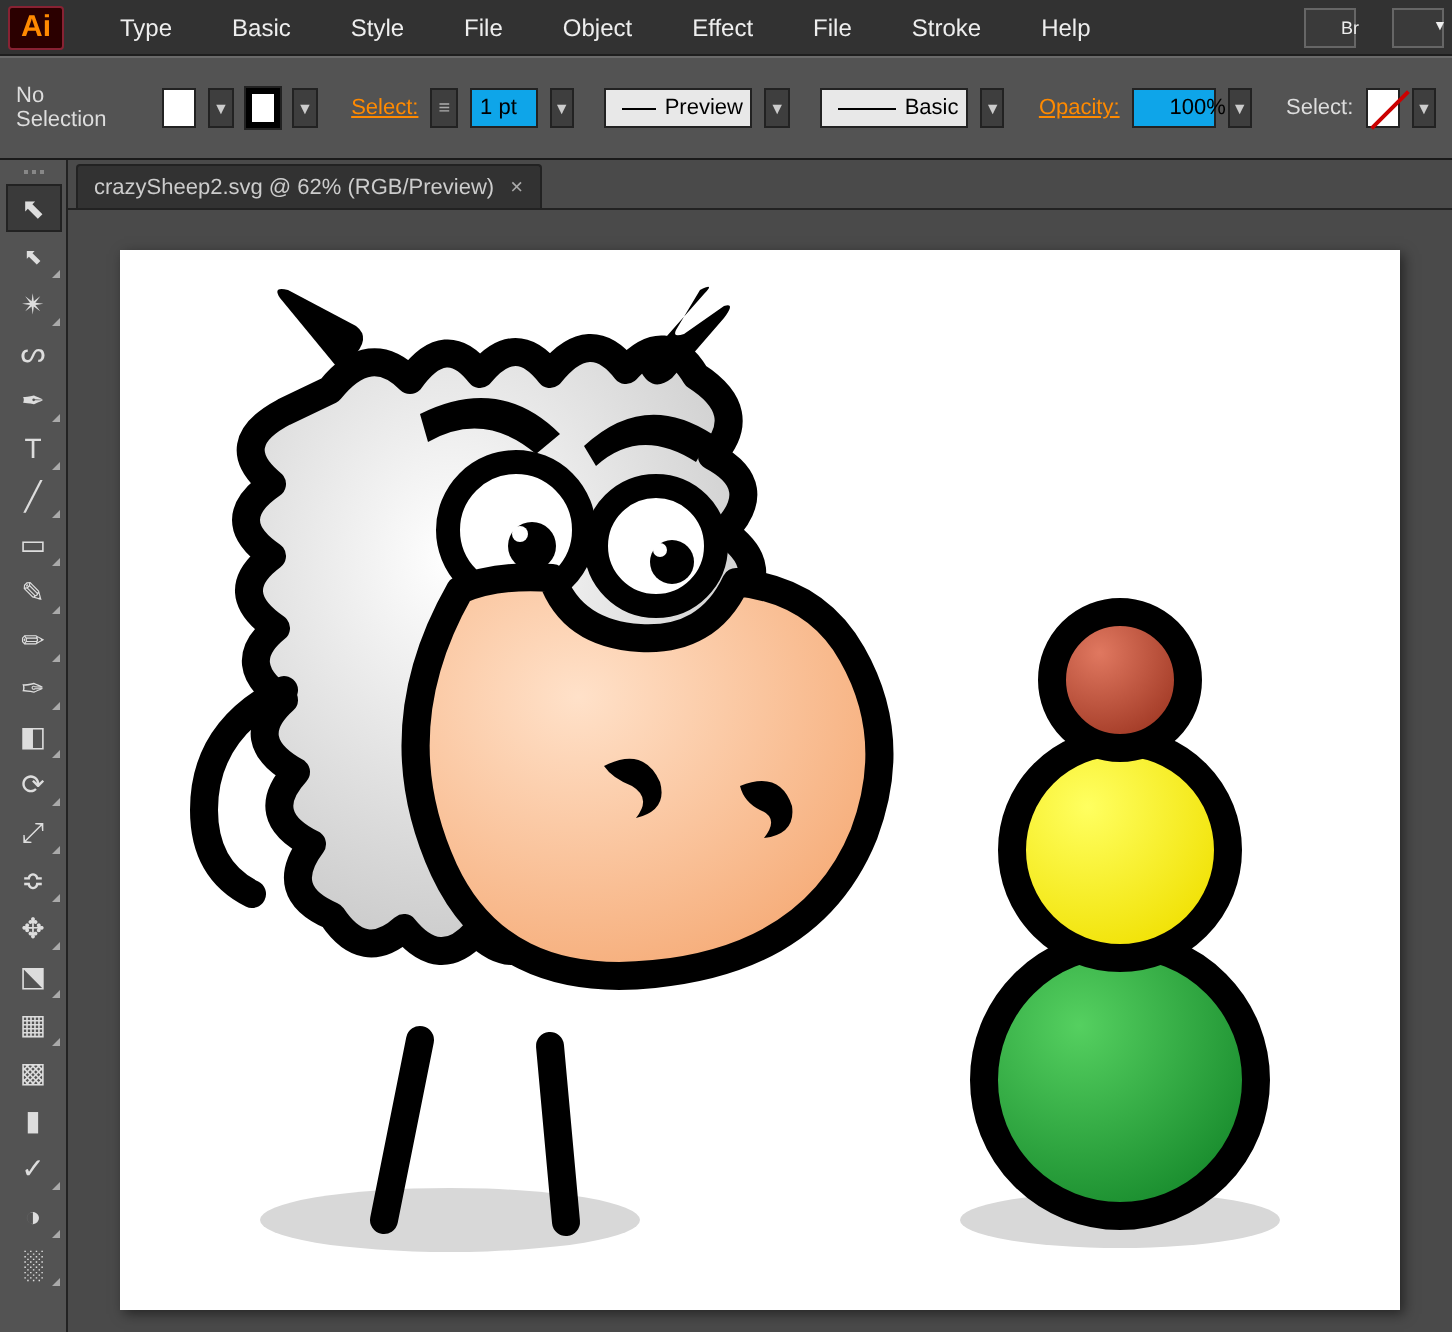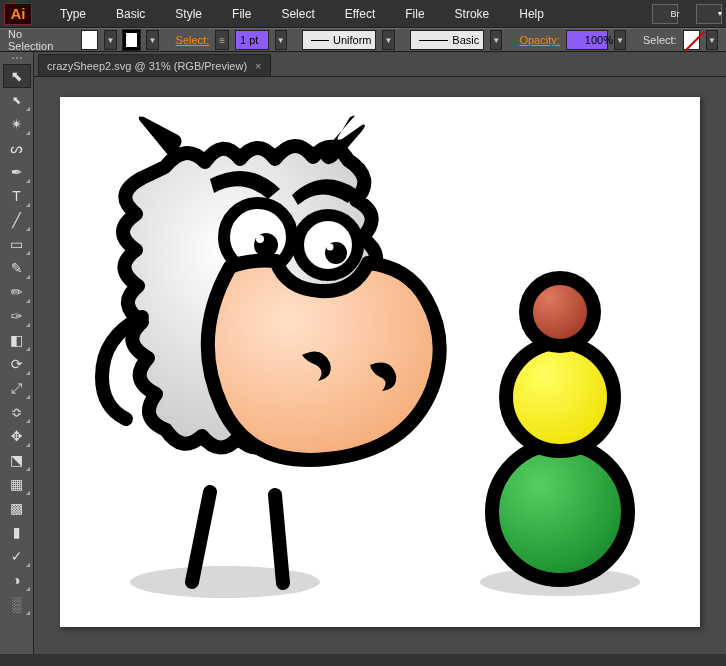--- a/index.html
+++ b/index.html
@@ -6,28 +6,28 @@
   html, body { width: 726px; height: 666px; background: #323232; font-family: "Segoe UI", Tahoma, sans-serif; font-size: 12px; color: #eee; overflow: hidden; }
 
   
   .menubar { height: 28px; background: #323232; display: flex; align-items: center; padding: 0 4px; gap: 14px; border-bottom: 1px solid #1e1e1e; }
   .ai-logo { width: 28px; height: 22px; background: #2b0000; border: 1px solid #823; display: flex; align-items: center; justify-content: center; color: #ff8a00; font-weight: bold; font-size: 15px; border-radius: 2px; margin-right: 6px; }
   .menu-item { padding: 4px 8px; cursor: default; }
   .menuspacer { flex: 1; }
   .hdr-btn { width: 26px; height: 20px; border: 1px solid #666; background: #3a3a3a; display: flex; align-items: center; justify-content: center; font-size: 9px; margin-left: 4px; padding-left: 20px; }
 
   
-  .controlbar { height: 24px; background: #535353; display: flex; align-items: center; padding: 0 8px; gap: 6px; border-top: 1px solid #6a6a6a; border-bottom: 1px solid #1a1a1a; }
+  .controlbar { height: 52px; background: #535353; display: flex; align-items: center; padding: 0 8px; gap: 6px; border-top: 1px solid #6a6a6a; border-bottom: 1px solid #1a1a1a; }
   .cb-text { font-size: 11px; color: #ddd; }
   .swatch { width: 20px; height: 20px; border: 1px solid #222; background: #fff; }
   .swatch-stroke { position: relative; width: 20px; height: 20px; border: 3px solid #000; background: #fff; box-shadow: 0 0 0 1px #222; }
   .cb-drop { width: 14px; height: 20px; background: #3e3e3e; border: 1px solid #222; display: flex; align-items: center; justify-content: center; font-size: 8px; color: #ccc; }
   .orange-label { color: #ff8a00; text-decoration: underline; font-size: 11px; }
   .chain-icon { width: 16px; height: 20px; border: 1px solid #222; display:flex;align-items:center;justify-content:center;font-size:10px;color:#aaa;background:#3e3e3e; }
-  .input-box { height: 20px; background: #8b5cf6; color: #000; border: 1px solid #222; padding: 0 4px; display: flex; align-items: center; font-size: 11px; }
+  .input-box { height: 20px; background: #0ea5e9; color: #000; border: 1px solid #222; padding: 0 4px; display: flex; align-items: center; font-size: 11px; }
   .wide-box { width: 86px; justify-content: center; background: #e8e8e8; }
   .wide-box .line { flex:1; height:1px; background:#000; margin:0 4px; }
   .style-sw { width: 20px; height: 20px; background: #fff; border: 1px solid #222; position:relative; }
   .style-sw::after { content:''; position:absolute; left:-2px; top:50%; width:26px; height:2px; background:#c00; transform:rotate(-45deg);}
 
   
   .workspace { display: flex; height: calc(666px - 28px - 36px); background: #4a4a4a; }
 
   
   .toolbox { width: 34px; background: #535353; border-right: 1px solid #222; display: flex; flex-direction: column; align-items: center; padding-top: 2px; }
@@ -50,21 +50,21 @@
 </style>
 </head>
 <body>
 
 <div class="menubar">
   <div class="ai-logo">Ai</div>
   <div class="menu-item">Type</div>
   <div class="menu-item">Basic</div>
   <div class="menu-item">Style</div>
   <div class="menu-item">File</div>
-  <div class="menu-item">Select</div>
+  <div class="menu-item">Object</div>
   <div class="menu-item">Effect</div>
   <div class="menu-item">File</div>
   <div class="menu-item">Stroke</div>
   <div class="menu-item">Help</div>
   <div class="menuspacer"></div>
   <div class="hdr-btn">Br</div>
   <div class="hdr-btn">
     <svg width="14" height="12">
         <rect x="0" y="0" width="6" height="12" fill="#ccc"></rect>
         <rect x="8" y="0" width="6" height="5" fill="#ccc"></rect>
@@ -82,21 +82,21 @@
   <div class="swatch-stroke"></div>
   <div class="cb-drop">▼</div>
   <div style="width:6px;"></div>
   <span class="orange-label">Select:</span>
   <div class="chain-icon">≡</div>
   <div class="input-box" style="width:38px;">1 pt</div>
   <div class="cb-drop">▼</div>
   <div style="width:4px;"></div>
   <div class="input-box wide-box">
     <span class="line"></span>
-    <span>Uniform</span>
+    <span>Preview</span>
   </div>
   <div class="cb-drop">▼</div>
   <div style="width:4px;"></div>
   <div class="input-box wide-box">
     <span class="line"></span>
     <span>Basic</span>
   </div>
   <div class="cb-drop">▼</div>
   <div style="width:6px;"></div>
   <span class="orange-label">Opacity:</span>
@@ -139,21 +139,21 @@
         <div class="tool-btn">▮</div>
         <div class="tool-btn">✓<span class="tool-corner"></span></div>
         <div class="tool-btn">◑<span class="tool-corner"></span></div>
         <div class="tool-btn">░<span class="tool-corner"></span></div>
       </div>
   </div>
 
   <div class="docarea">
     <div class="tabrow">
       <div class="tab">
-        <span>crazySheep2.svg @ 31% (RGB/Preview)</span>
+        <span>crazySheep2.svg @ 62% (RGB/Preview)</span>
         <span class="close">×</span>
       </div>
     </div>
     <div class="canvaswrap">
       <div class="artboard">
         <svg viewBox="0 0 640 530" width="640" height="530">
           <defs>
             <radialGradient id="woolG" cx="40%" cy="35%" r="70%">
               <stop offset="0%" stop-color="#ffffff"></stop>
               <stop offset="100%" stop-color="#c8c8c8"></stop>

